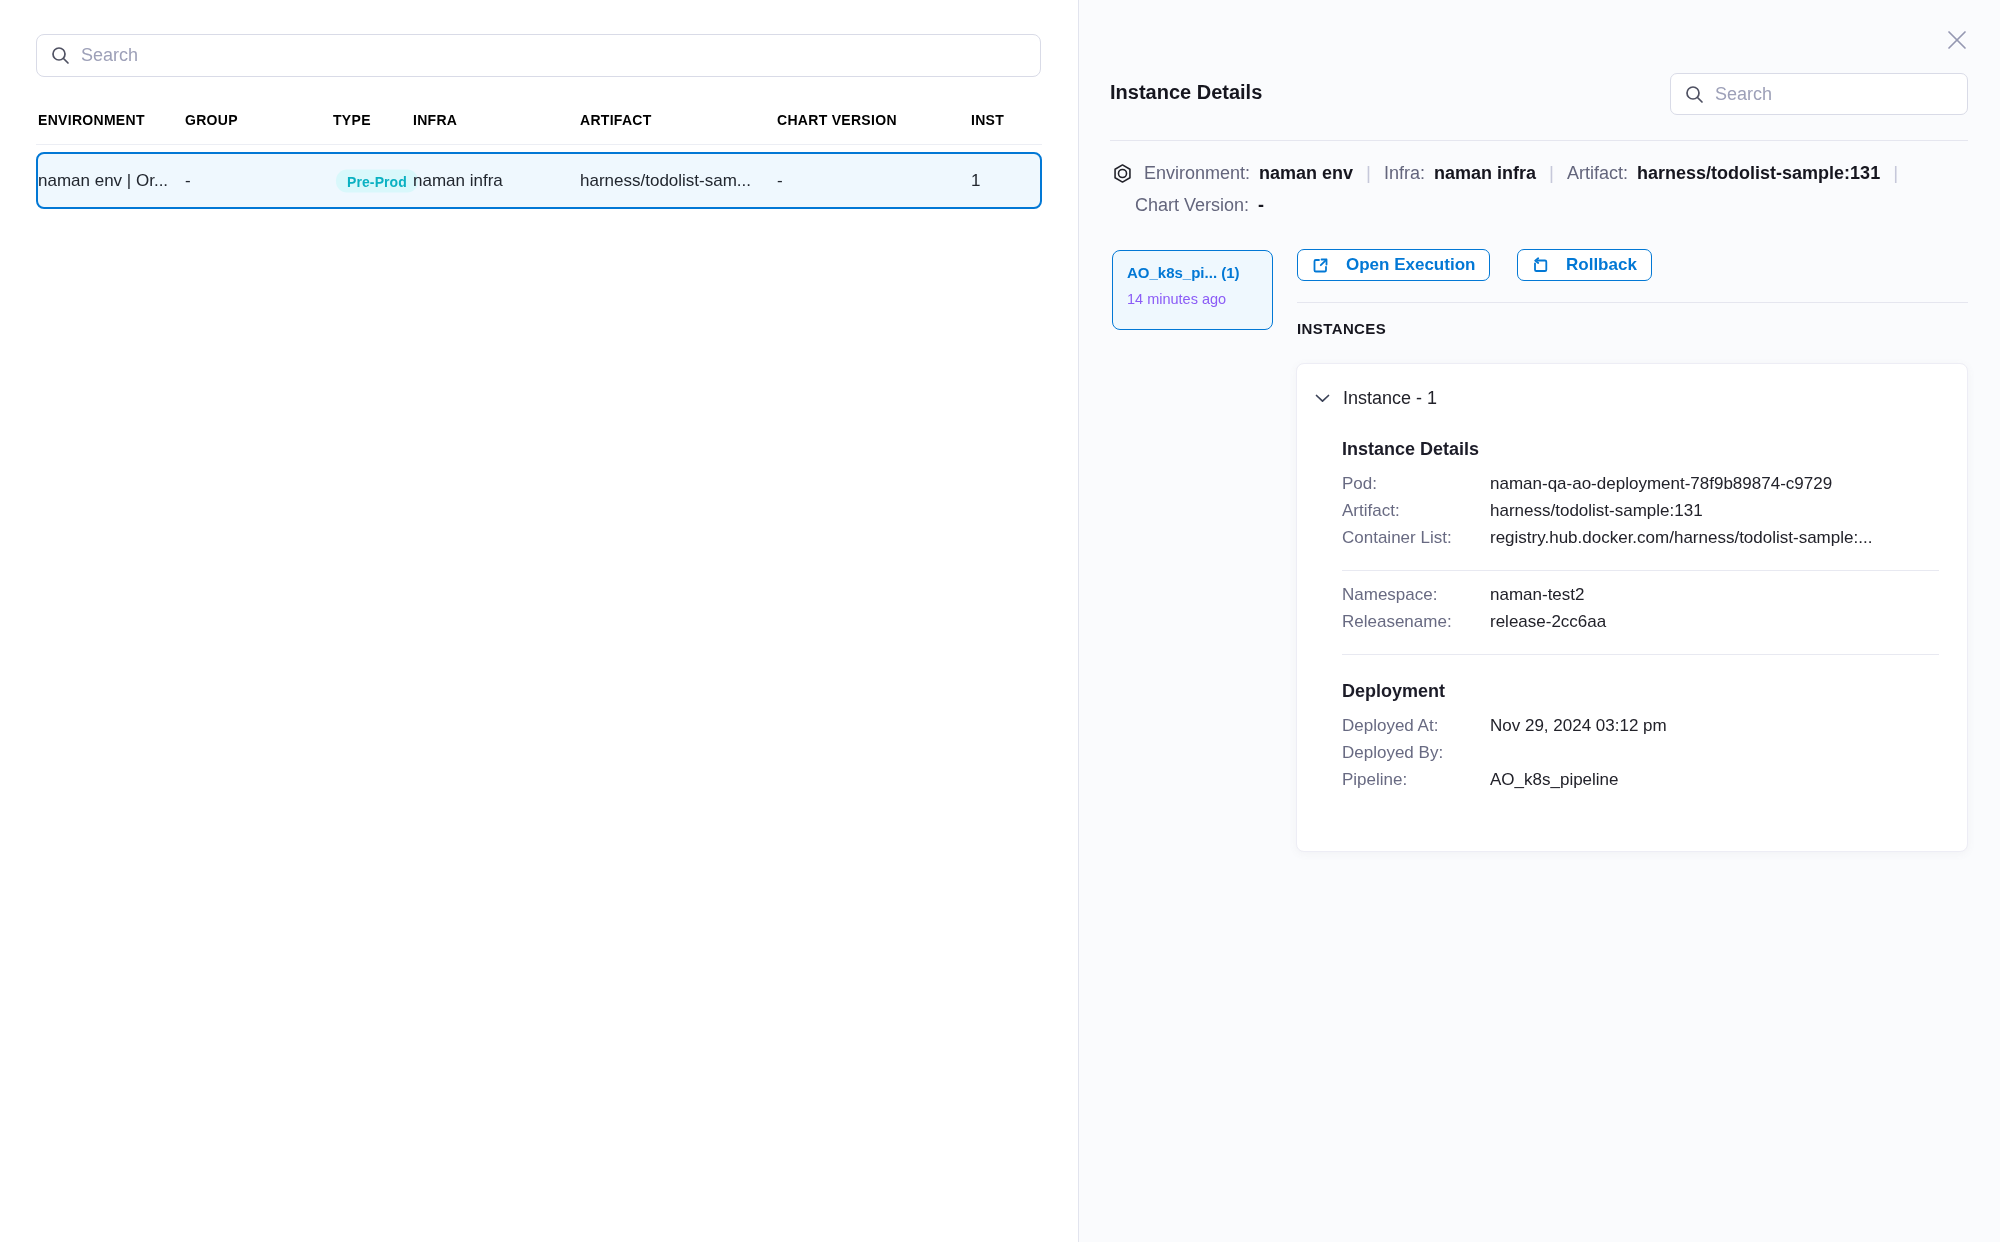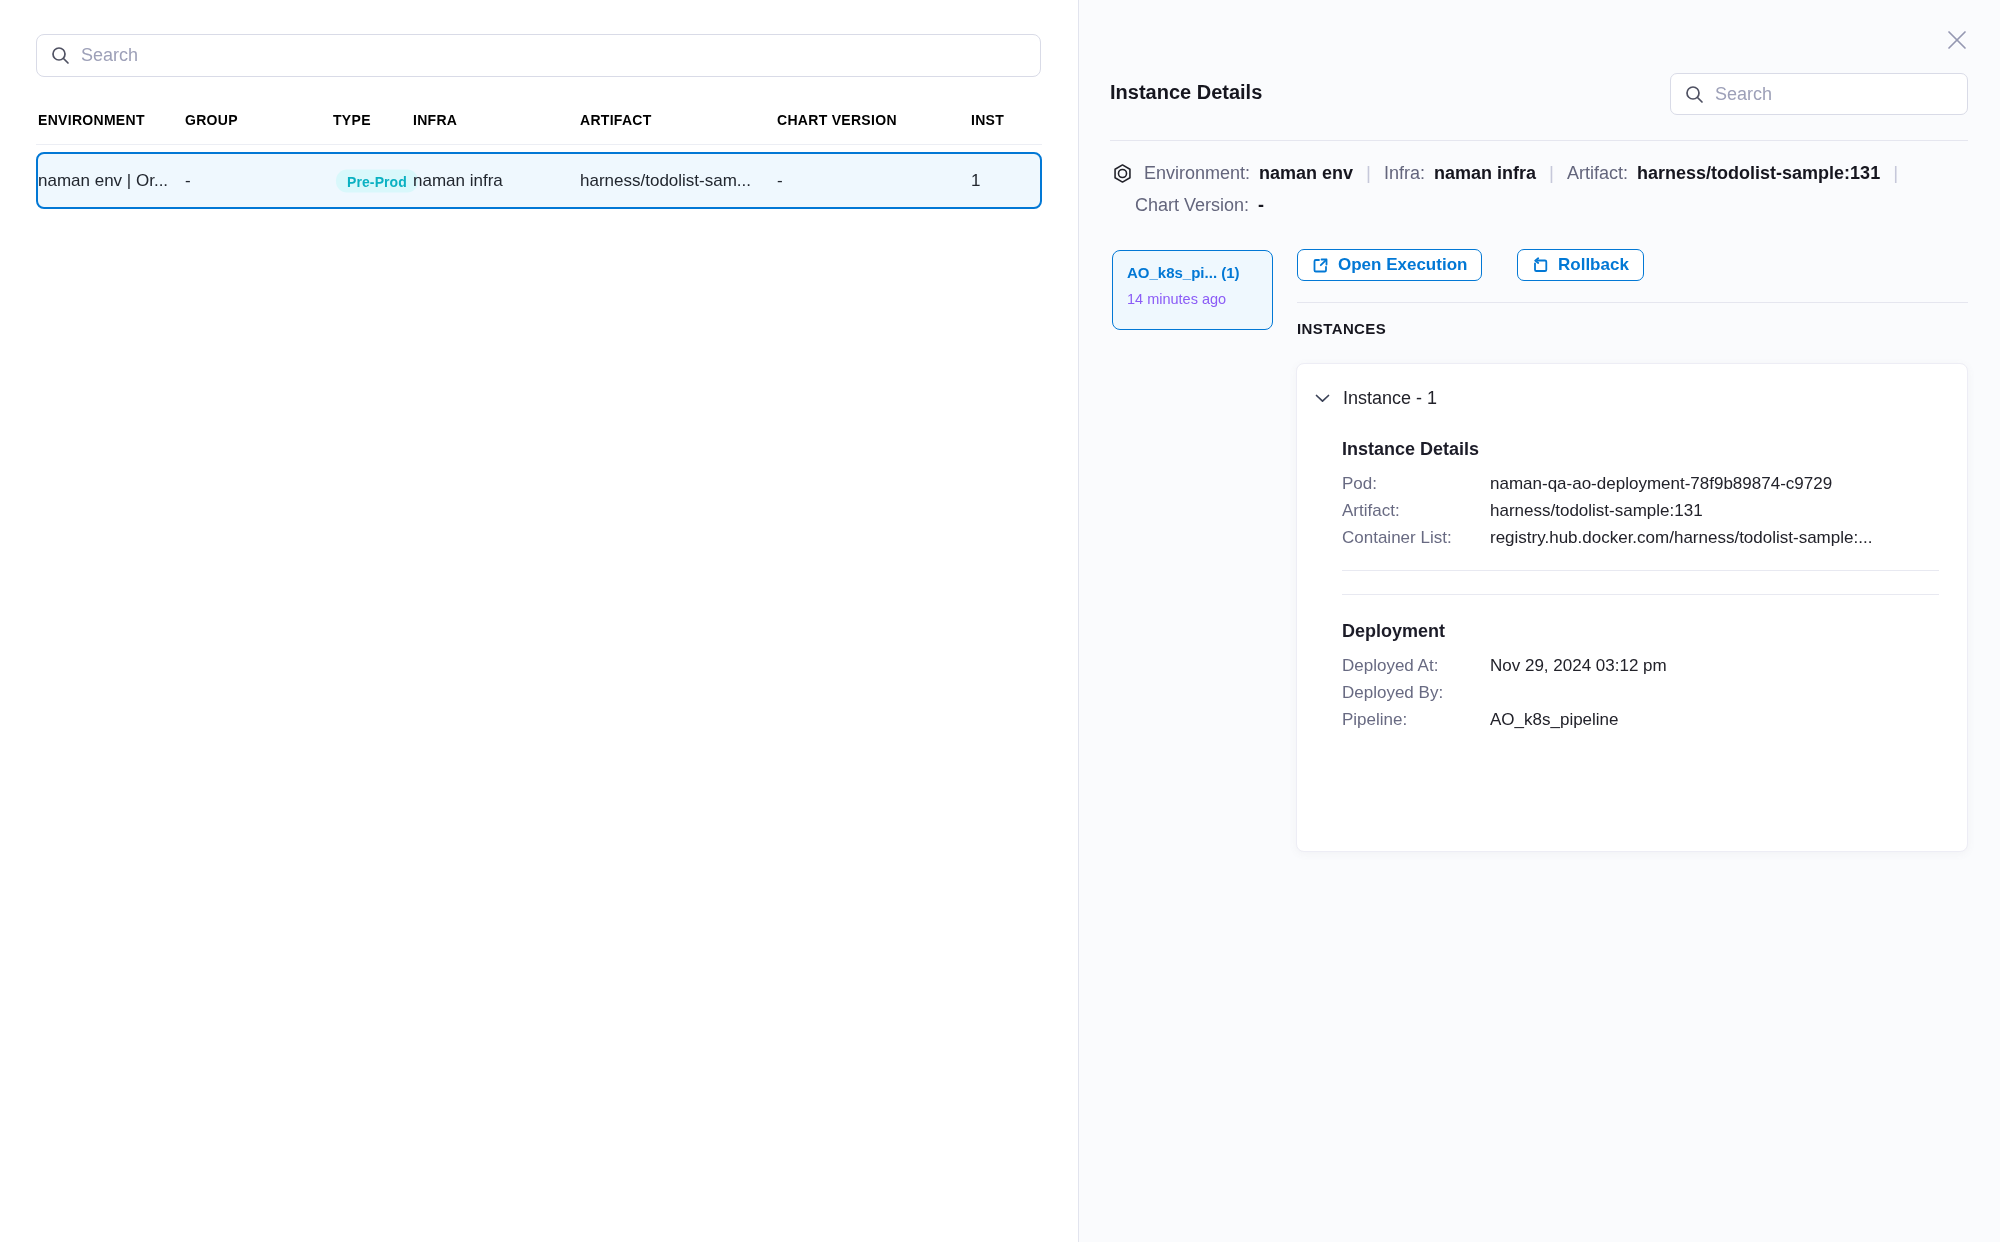--- a/index.html
+++ b/index.html
@@ -47,21 +47,21 @@
   .summary .lbl{ color:#63657c; }
   .summary .val{ color:#16161f; font-weight:700; }
   .summary .sep{ color:#c6c8da; font-size:19px; padding:0 2px; }
   .summary .pair{ display:flex; gap:9px; align-items:center; }
 
   .exec-card{ position:absolute; left:33px; top:250px; width:161px; height:80px;
     background:#eff8fe; border:1.5px solid #0278d5; border-radius:8px; padding:13px 14px; cursor:pointer; }
   .exec-card .ttl{ font-size:15px; font-weight:700; color:#0278d5; white-space:nowrap; }
   .exec-card .time{ margin-top:10px; font-size:14.5px; color:#8b5cf6; }
 
-  .btn{ position:absolute; top:249px; height:32px; display:inline-flex; align-items:center; gap:9px;
+  .btn{ position:absolute; top:249px; height:32px; display:inline-flex; align-items:center; gap:17px;
     background:#fff; border:1.5px solid #0278d5; border-radius:7px; padding:0 14px;
     font-family:"Liberation Sans", sans-serif; font-size:17px; font-weight:700; color:#0278d5; cursor:pointer; white-space:nowrap; }
   .btn-open{ left:218px; }
   .btn-rollback{ left:438px; }
   .btn-divider{ position:absolute; left:218px; top:302px; width:671px; border-top:1px solid #e5e6ef; }
   .instances-label{ position:absolute; left:218px; top:320px; font-size:15px; font-weight:700; color:#16161f; letter-spacing:.4px; }
 
   .inst-card{ position:absolute; left:217px; top:363px; width:672px; height:489px;
     background:#fff; border:1px solid #ededf5; border-radius:8px;
     box-shadow:0 2px 8px rgba(96,97,112,.06); overflow:hidden; }
@@ -209,20 +209,26 @@
         <span class="k">Pod:</span>
         <span class="v">naman-qa-ao-deployment-78f9b89874-c9729</span>
         <span class="k">Artifact:</span>
         <span class="v">harness/todolist-sample:131</span>
         <span class="k">Container List:</span>
         <span class="v">registry.hub.docker.com/harness/todolist-sample:...</span>
       </div>
 
       <div class="sec-divider"></div>
 
+      <div class="kv">
+        <span class="k">Namespace:</span>
+        <span class="v">naman-test2</span>
+        <span class="k">Releasename:</span>
+        <span class="v">release-2cc6aa</span>
+      </div>
 
       <div class="sec-divider"></div>
 
       <div class="sec-h next">Deployment</div>
       <div class="kv">
         <span class="k">Deployed At:</span>
         <span class="v">Nov 29, 2024 03:12 pm</span>
         <span class="k">Deployed By:</span>
         <span class="v"><span class="redacted"></span></span>
         <span class="k">Pipeline:</span>

